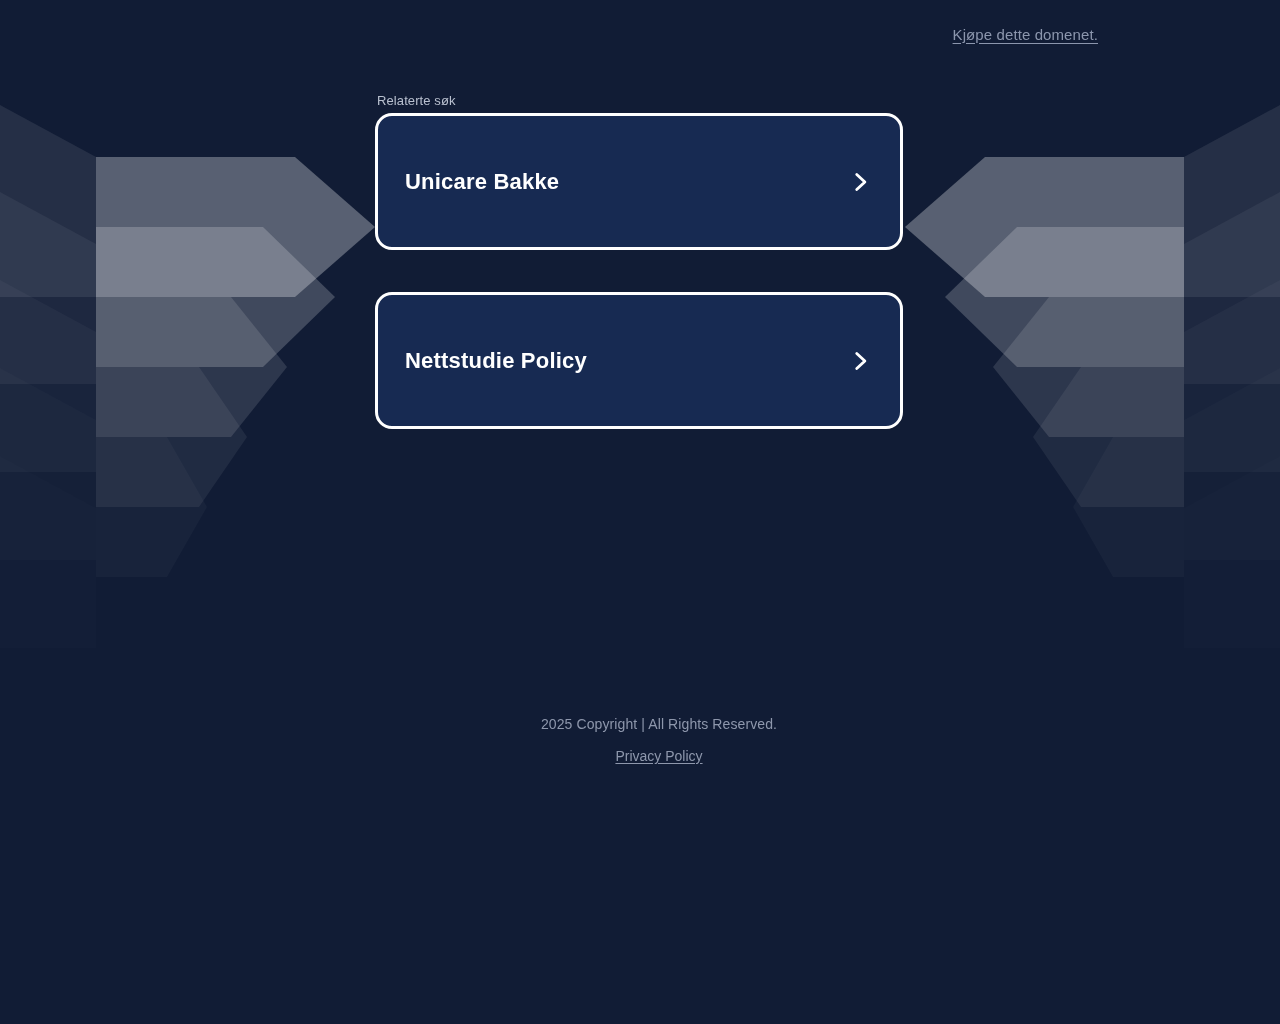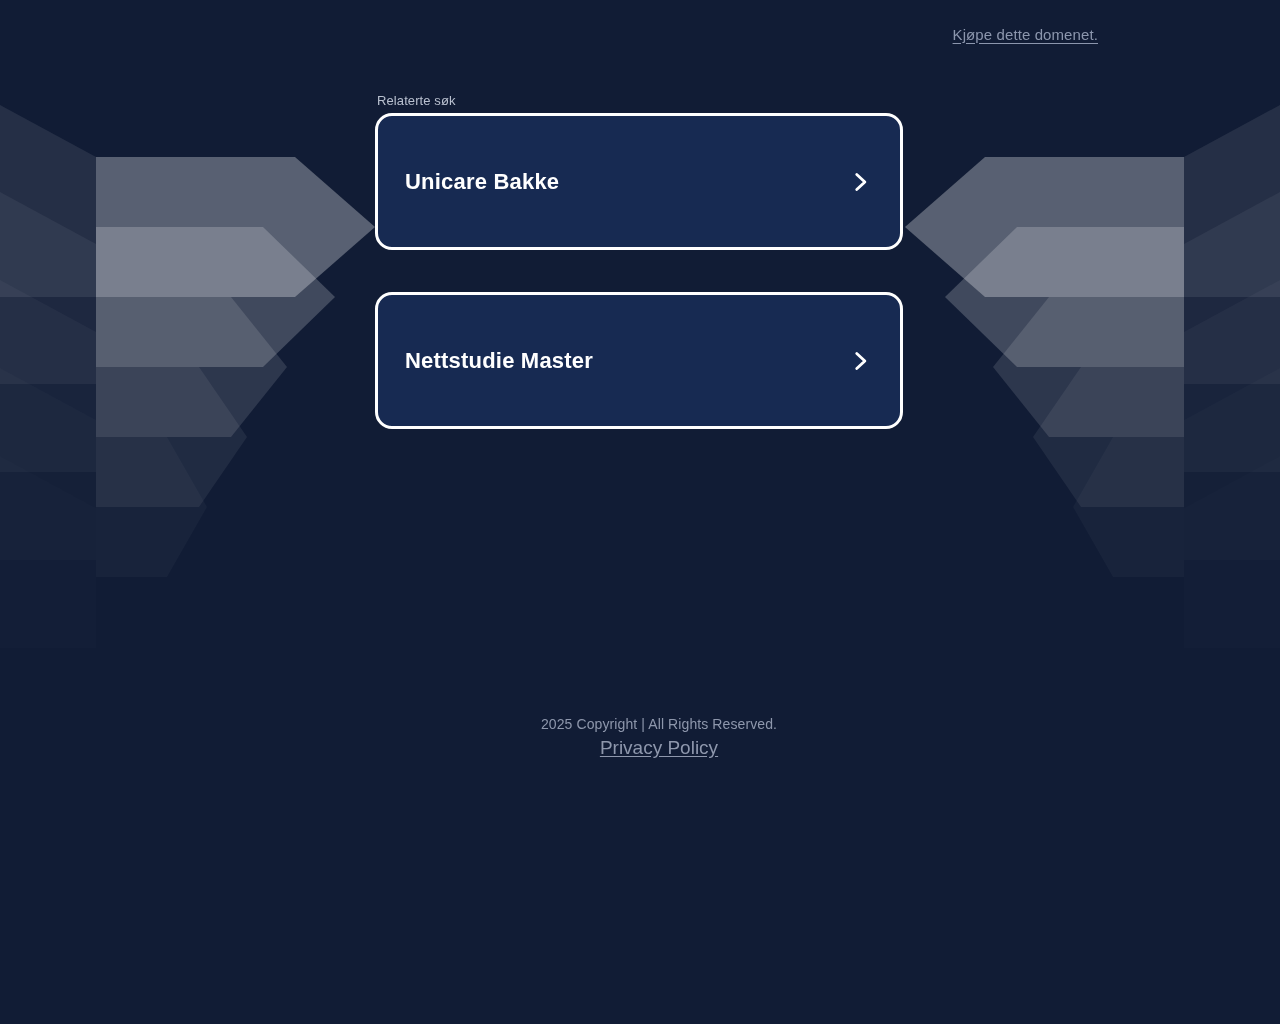--- a/index.html
+++ b/index.html
@@ -116,22 +116,22 @@
 
   .copyright {
     font-size: 14px;
     color: #8e97ac;
     line-height: 24px;
     letter-spacing: .1px;
   }
 
   .privacy {
     display: inline-block;
-    margin-top: 0;
-    font-size: 19px;
+    margin-top: 8px;
+    font-size: 14px;
     color: #8e97ac;
     text-decoration: underline;
     text-underline-offset: 2px;
     line-height: 24px;
     cursor: pointer;
   }
 </style>
 </head>
 <body>
 
@@ -190,21 +190,21 @@
 
     <div class="card">
       <span class="card-title">Unicare Bakke</span>
       <svg class="chev" viewBox="0 0 24 24" fill="none">
         <path d="M9 5 L16.5 12 L9 19" stroke="#ffffff" stroke-width="2.6" stroke-linecap="round" stroke-linejoin="round"></path>
       </svg>
     </div>
 
 
     <div class="card">
-      <span class="card-title">Nettstudie Master</span>
+      <span class="card-title">Nettstudie Policy</span>
       <svg class="chev" viewBox="0 0 24 24" fill="none">
         <path d="M9 5 L16.5 12 L9 19" stroke="#ffffff" stroke-width="2.6" stroke-linecap="round" stroke-linejoin="round"></path>
       </svg>
     </div>
 
   </div>
 </div>
 
 <div class="footer">
   <div class="copyright">2025 Copyright | All Rights Reserved.</div>

